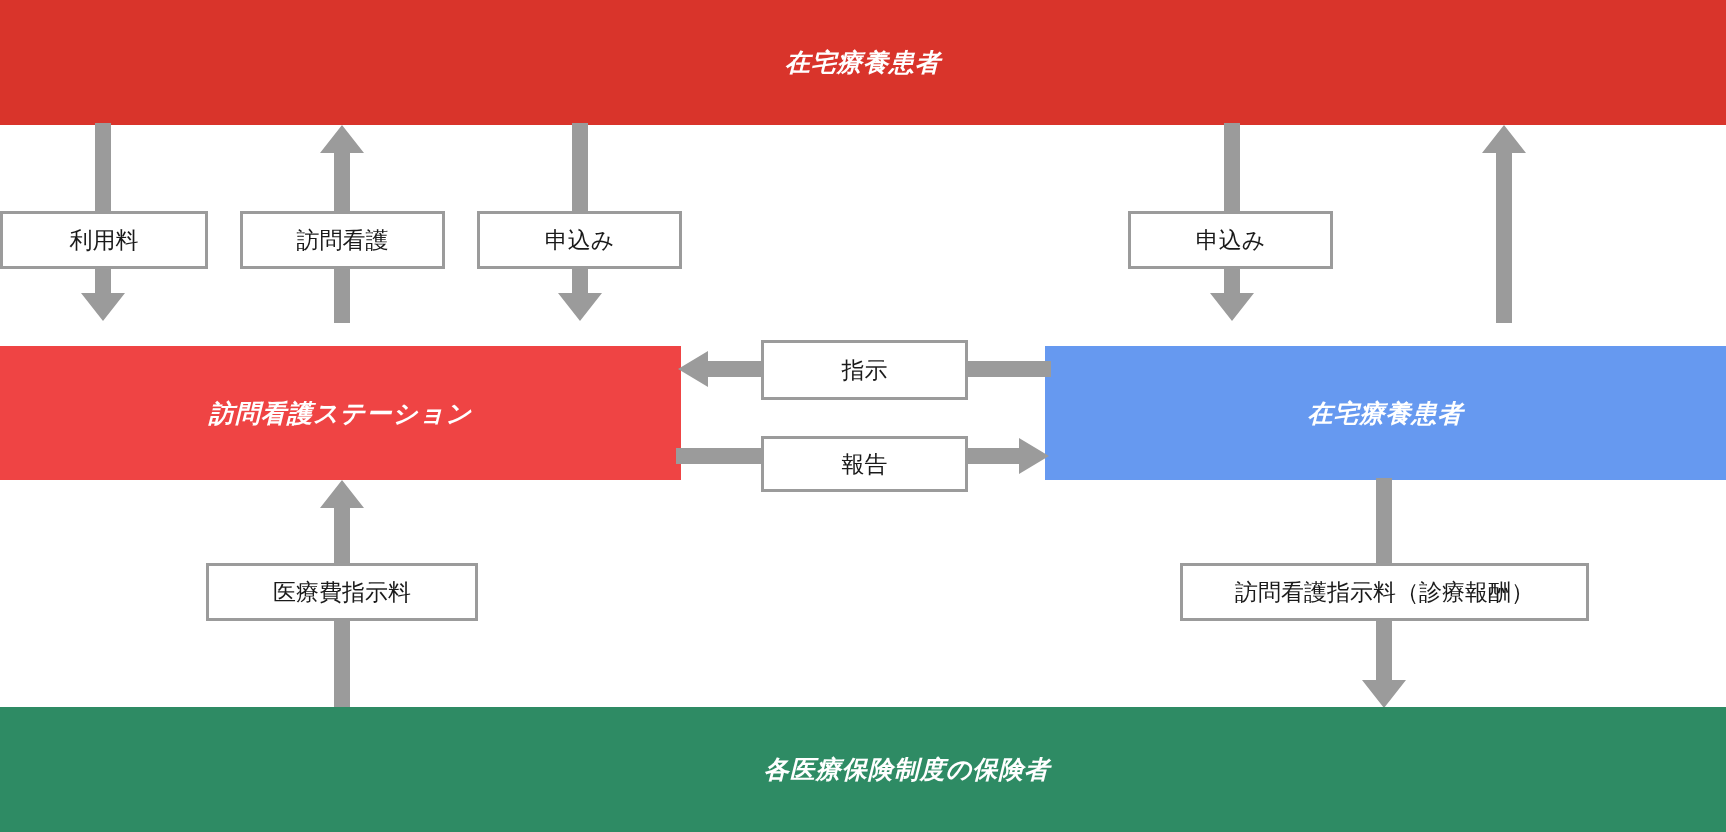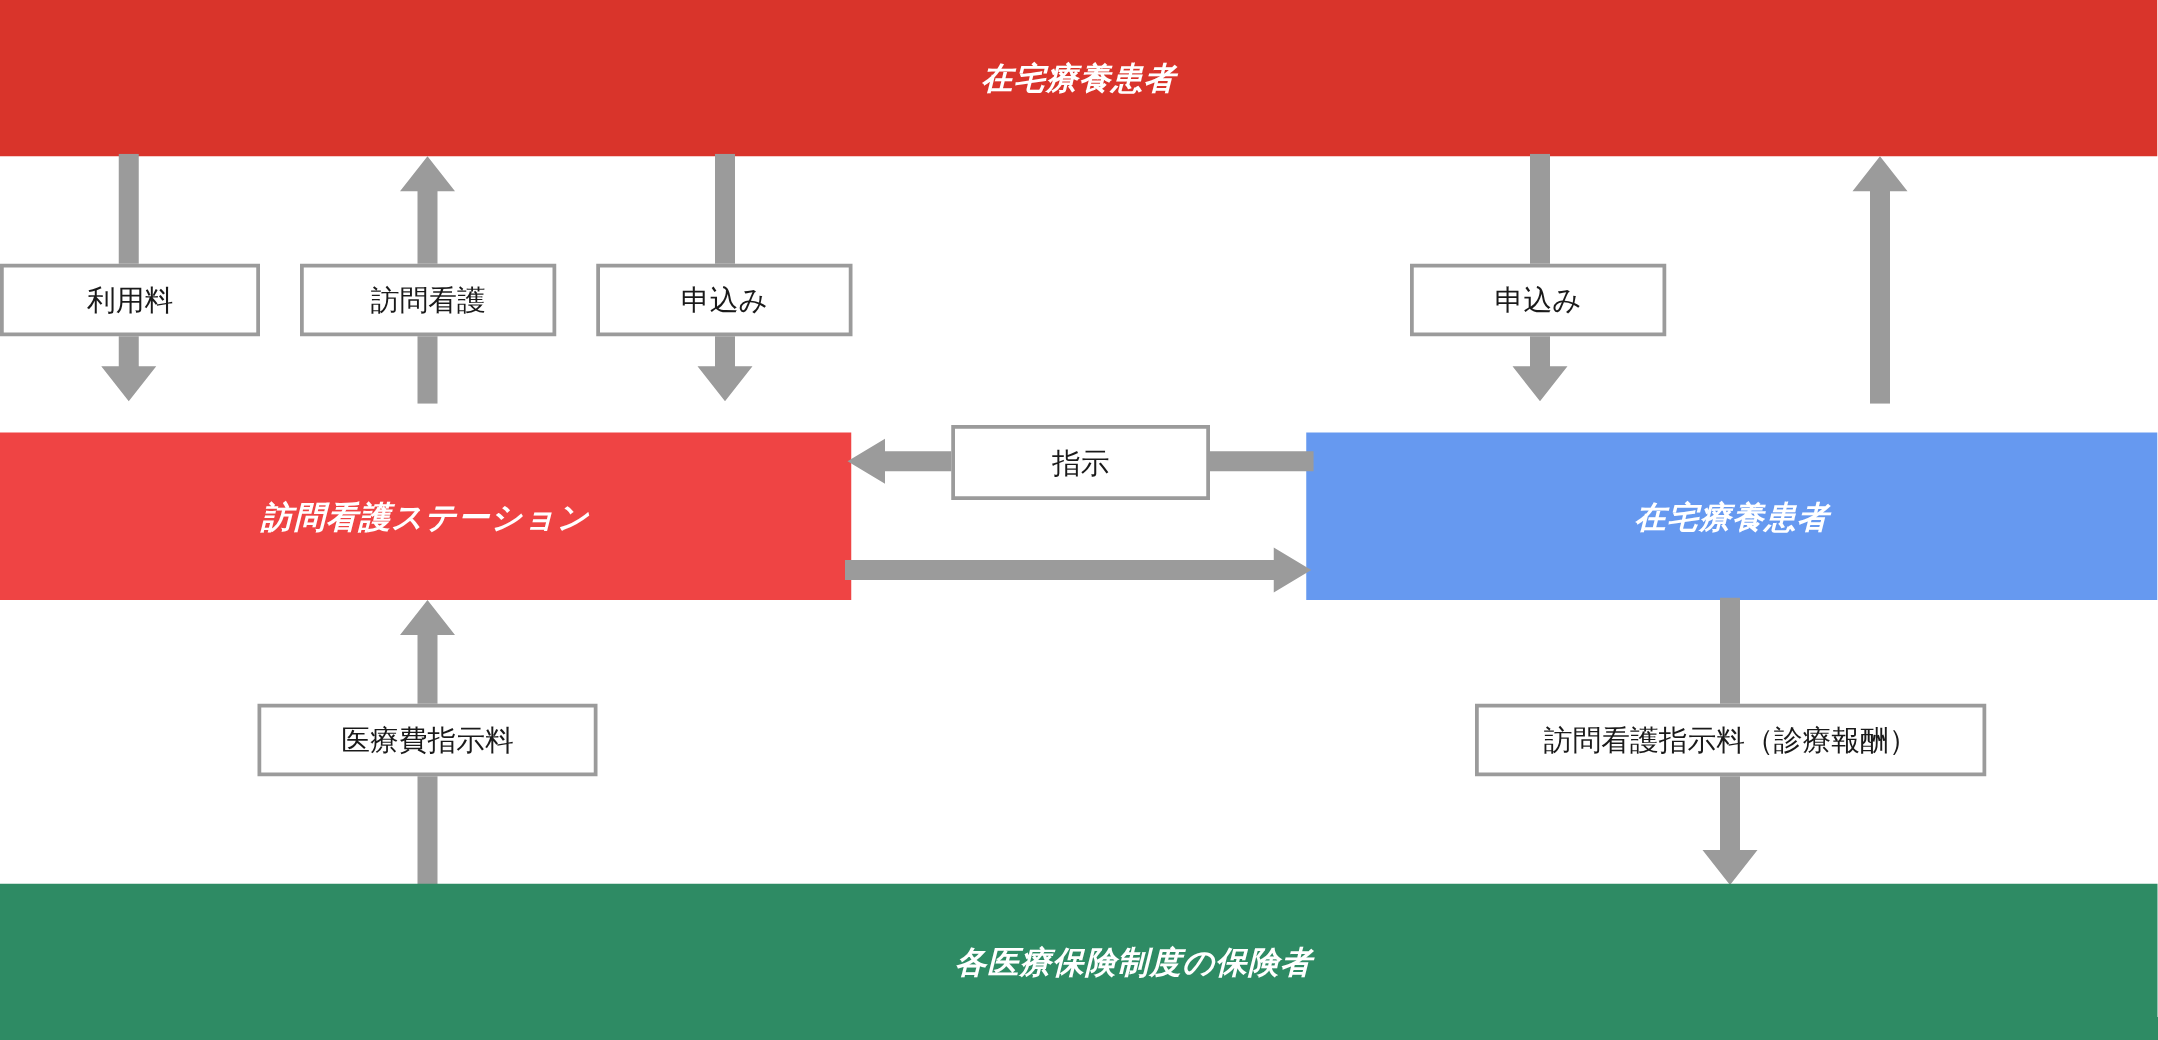--- a/index.html
+++ b/index.html
@@ -95,20 +95,23 @@
   <div class="arrow" style="left:676px;top:428px;">
     <svg width="375" height="56" viewBox="0 0 375 56">
       <path d="M373,28 L343,10 L343,20 L0,20 L0,36 L343,36 L343,46 Z" fill="#9b9b9b"></path>
     </svg>
   </div>
 
   <div class="lbl" style="left:761px;top:340px;width:207px;height:60px;">
     <span>指示</span>
   </div>
 
+  <div class="lbl" style="left:761px;top:436px;width:207px;height:56px;">
+    <span>報告</span>
+  </div>
 
   <div class="arrow" style="left:314px;top:478px;">
     <svg width="56" height="232" viewBox="0 0 56 232">
       <path d="M28,2 L50,30 L36,30 L36,232 L20,232 L20,30 L6,30 Z" fill="#9b9b9b"></path>
     </svg>
   </div>
 
   <div class="arrow" style="left:1356px;top:478px;">
     <svg width="56" height="232" viewBox="0 0 56 232">
       <path d="M20,0 L36,0 L36,202 L50,202 L28,230 L6,202 L20,202 Z" fill="#9b9b9b"></path>

